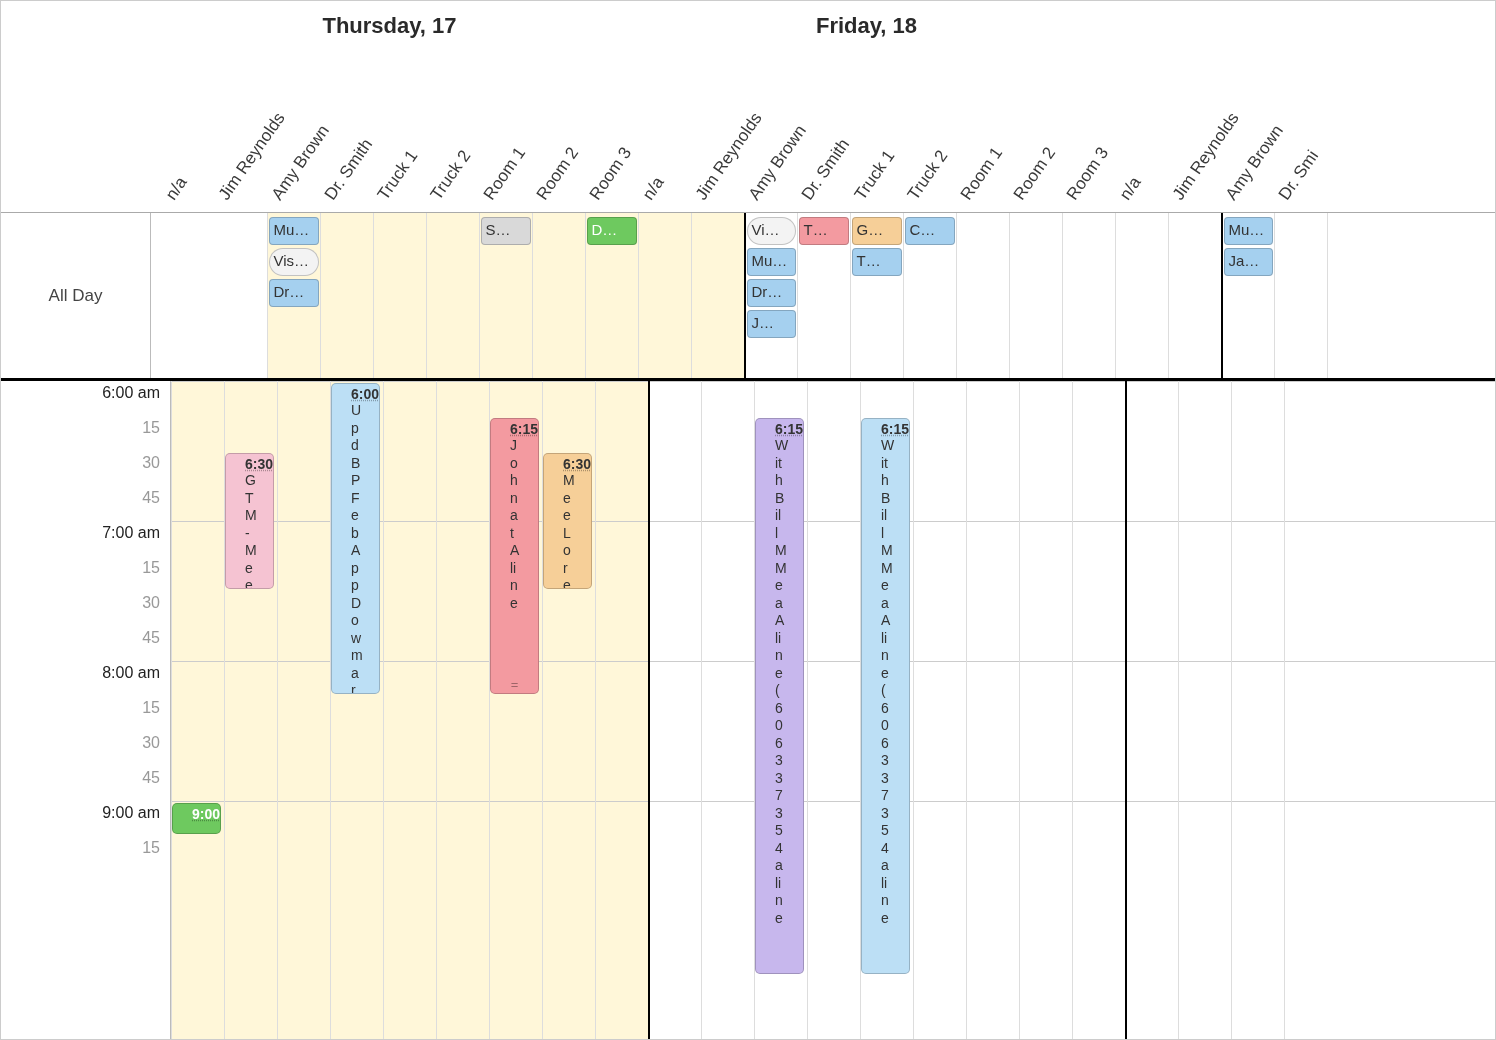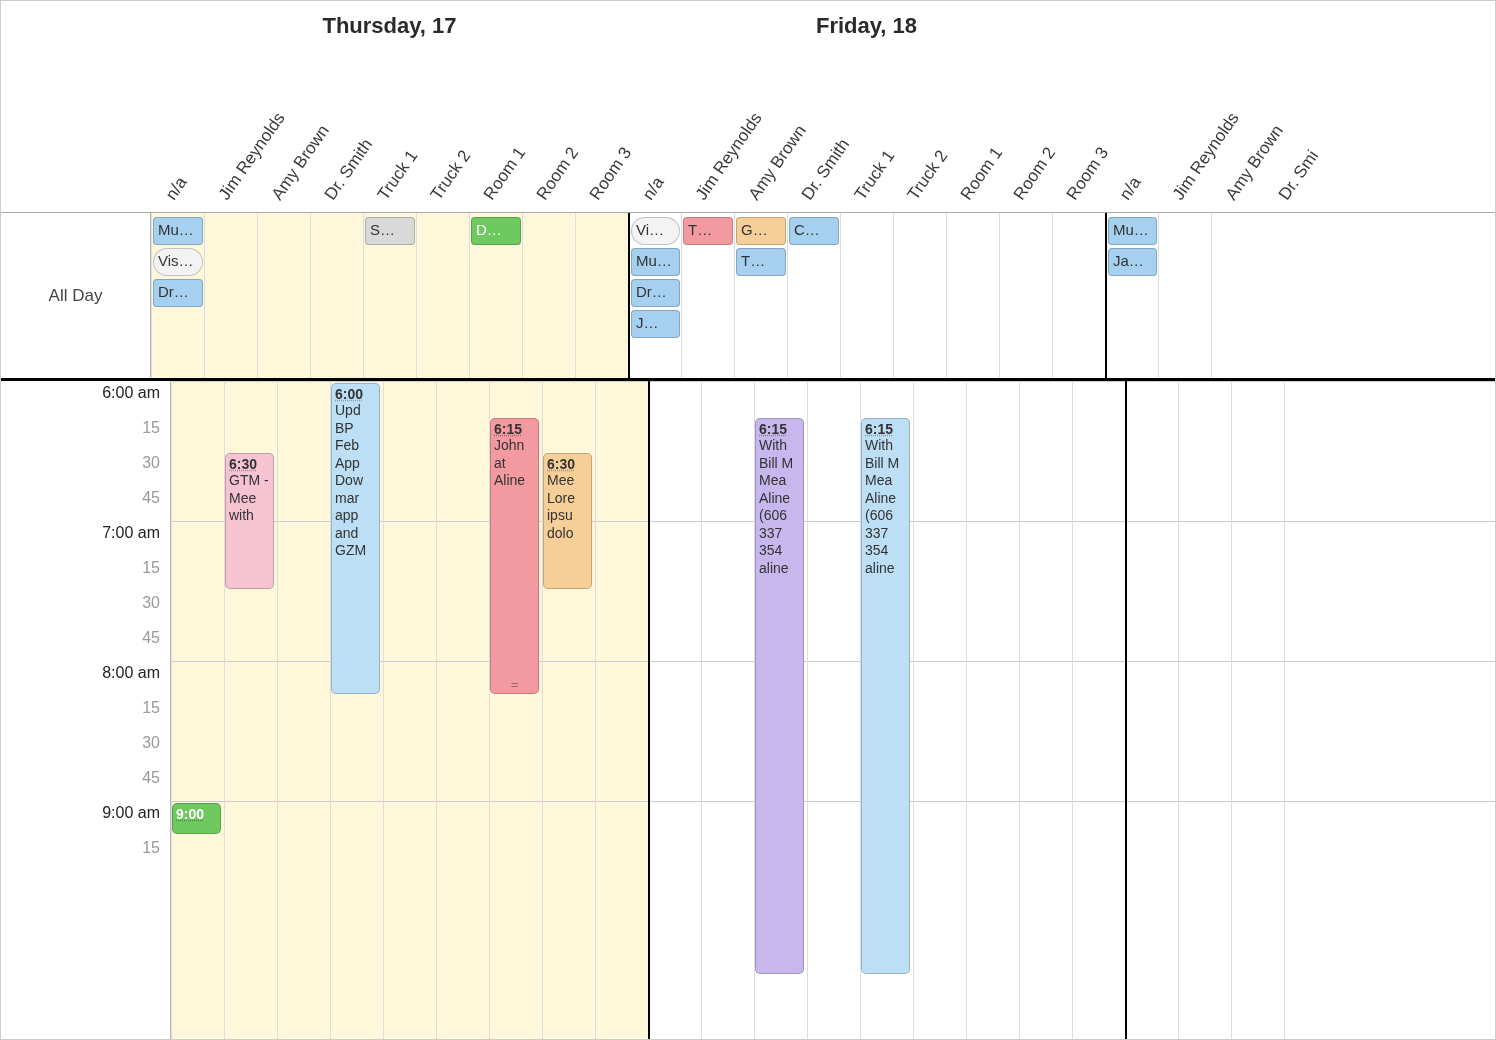--- a/index.html
+++ b/index.html
@@ -62,20 +62,21 @@
   align-items: center;
   justify-content: center;
   font-size: 17px;
   color: #444;
   border-right: 1px solid #bbb;
 }
 .allday-cells {
   flex: 1;
   display: flex;
   position: relative;
+  justify-content: center;
 }
 .allday-cell {
   flex-shrink: 0;
   border-left: 1px solid #ddd;
   padding: 4px 1px 0 1px;
   display: flex;
   flex-direction: column;
   gap: 3px;
 }
 .allday-tag {
@@ -124,21 +125,21 @@
   top: 0;
   bottom: 0;
   width: 1px;
   background: #ddd;
 }
 .vline.dayborder { width: 2px; background: #000; z-index: 2; }
 .event {
   position: absolute;
   border-radius: 5px;
   border: 1px solid rgba(0,0,0,0.2);
-  padding: 2px 3px;
+  padding: 2px 19px;
   font-size: 14px;
   overflow: hidden;
   z-index: 3;
 }
 .event .etime { font-weight: 600; display: block; text-decoration: underline dotted rgba(0,0,0,0.3); }
 .event .etext { display: block; line-height: 1.25; word-break: break-word; }
 .c-blue { background: #a5d0ef; }
 .c-white { background: #f3f3f3; border-radius: 14px; }
 .c-gray { background: #d9d9d9; }
 .c-green { background: #6ec95f; color: #fff; }

